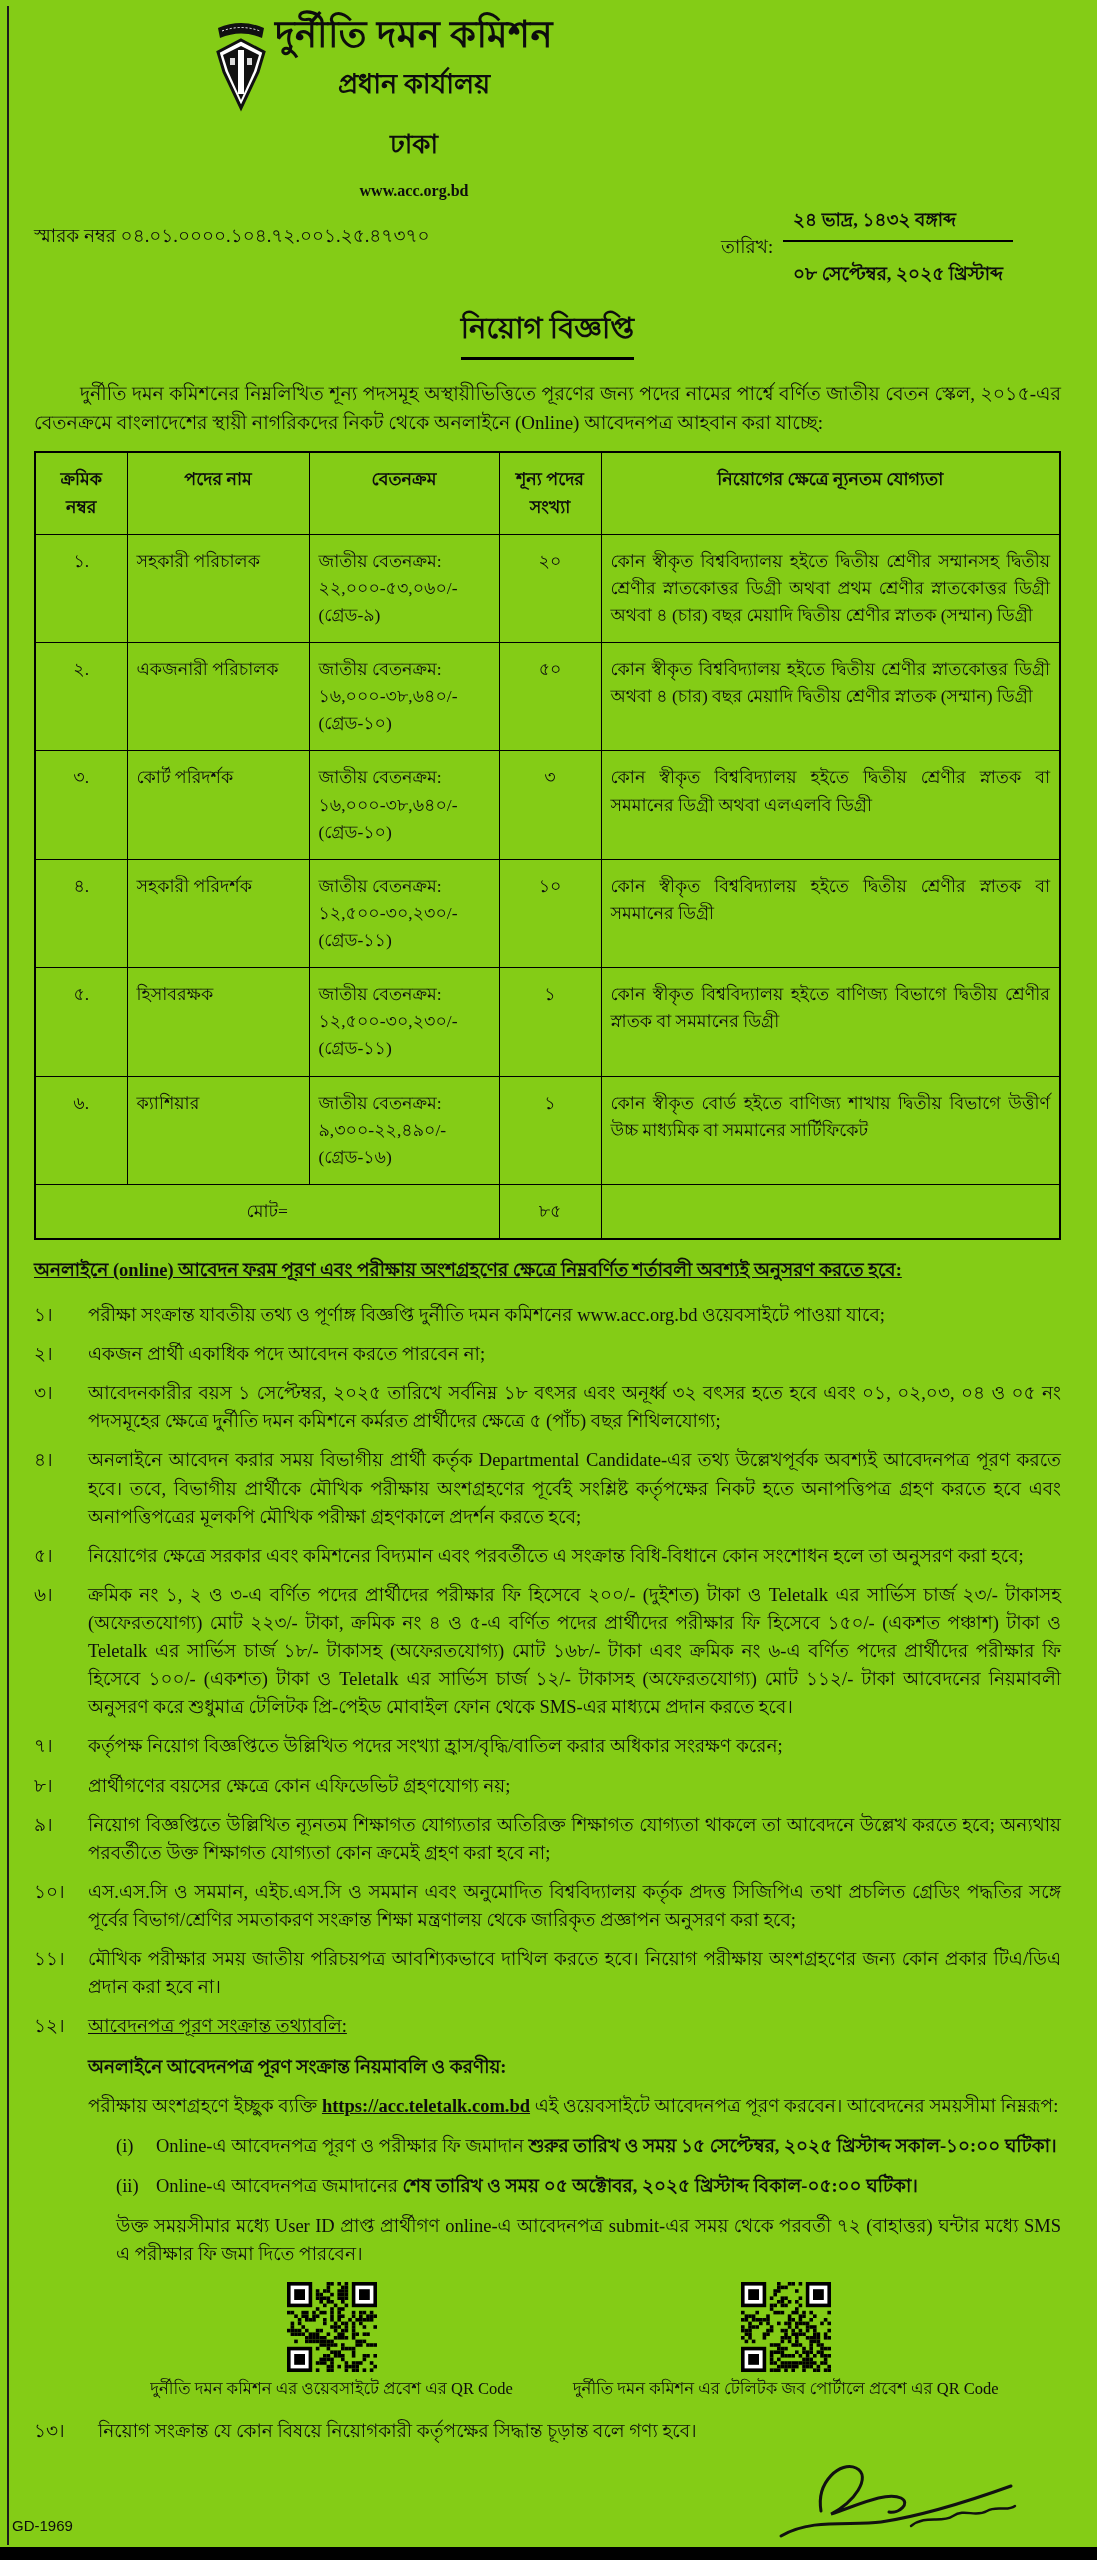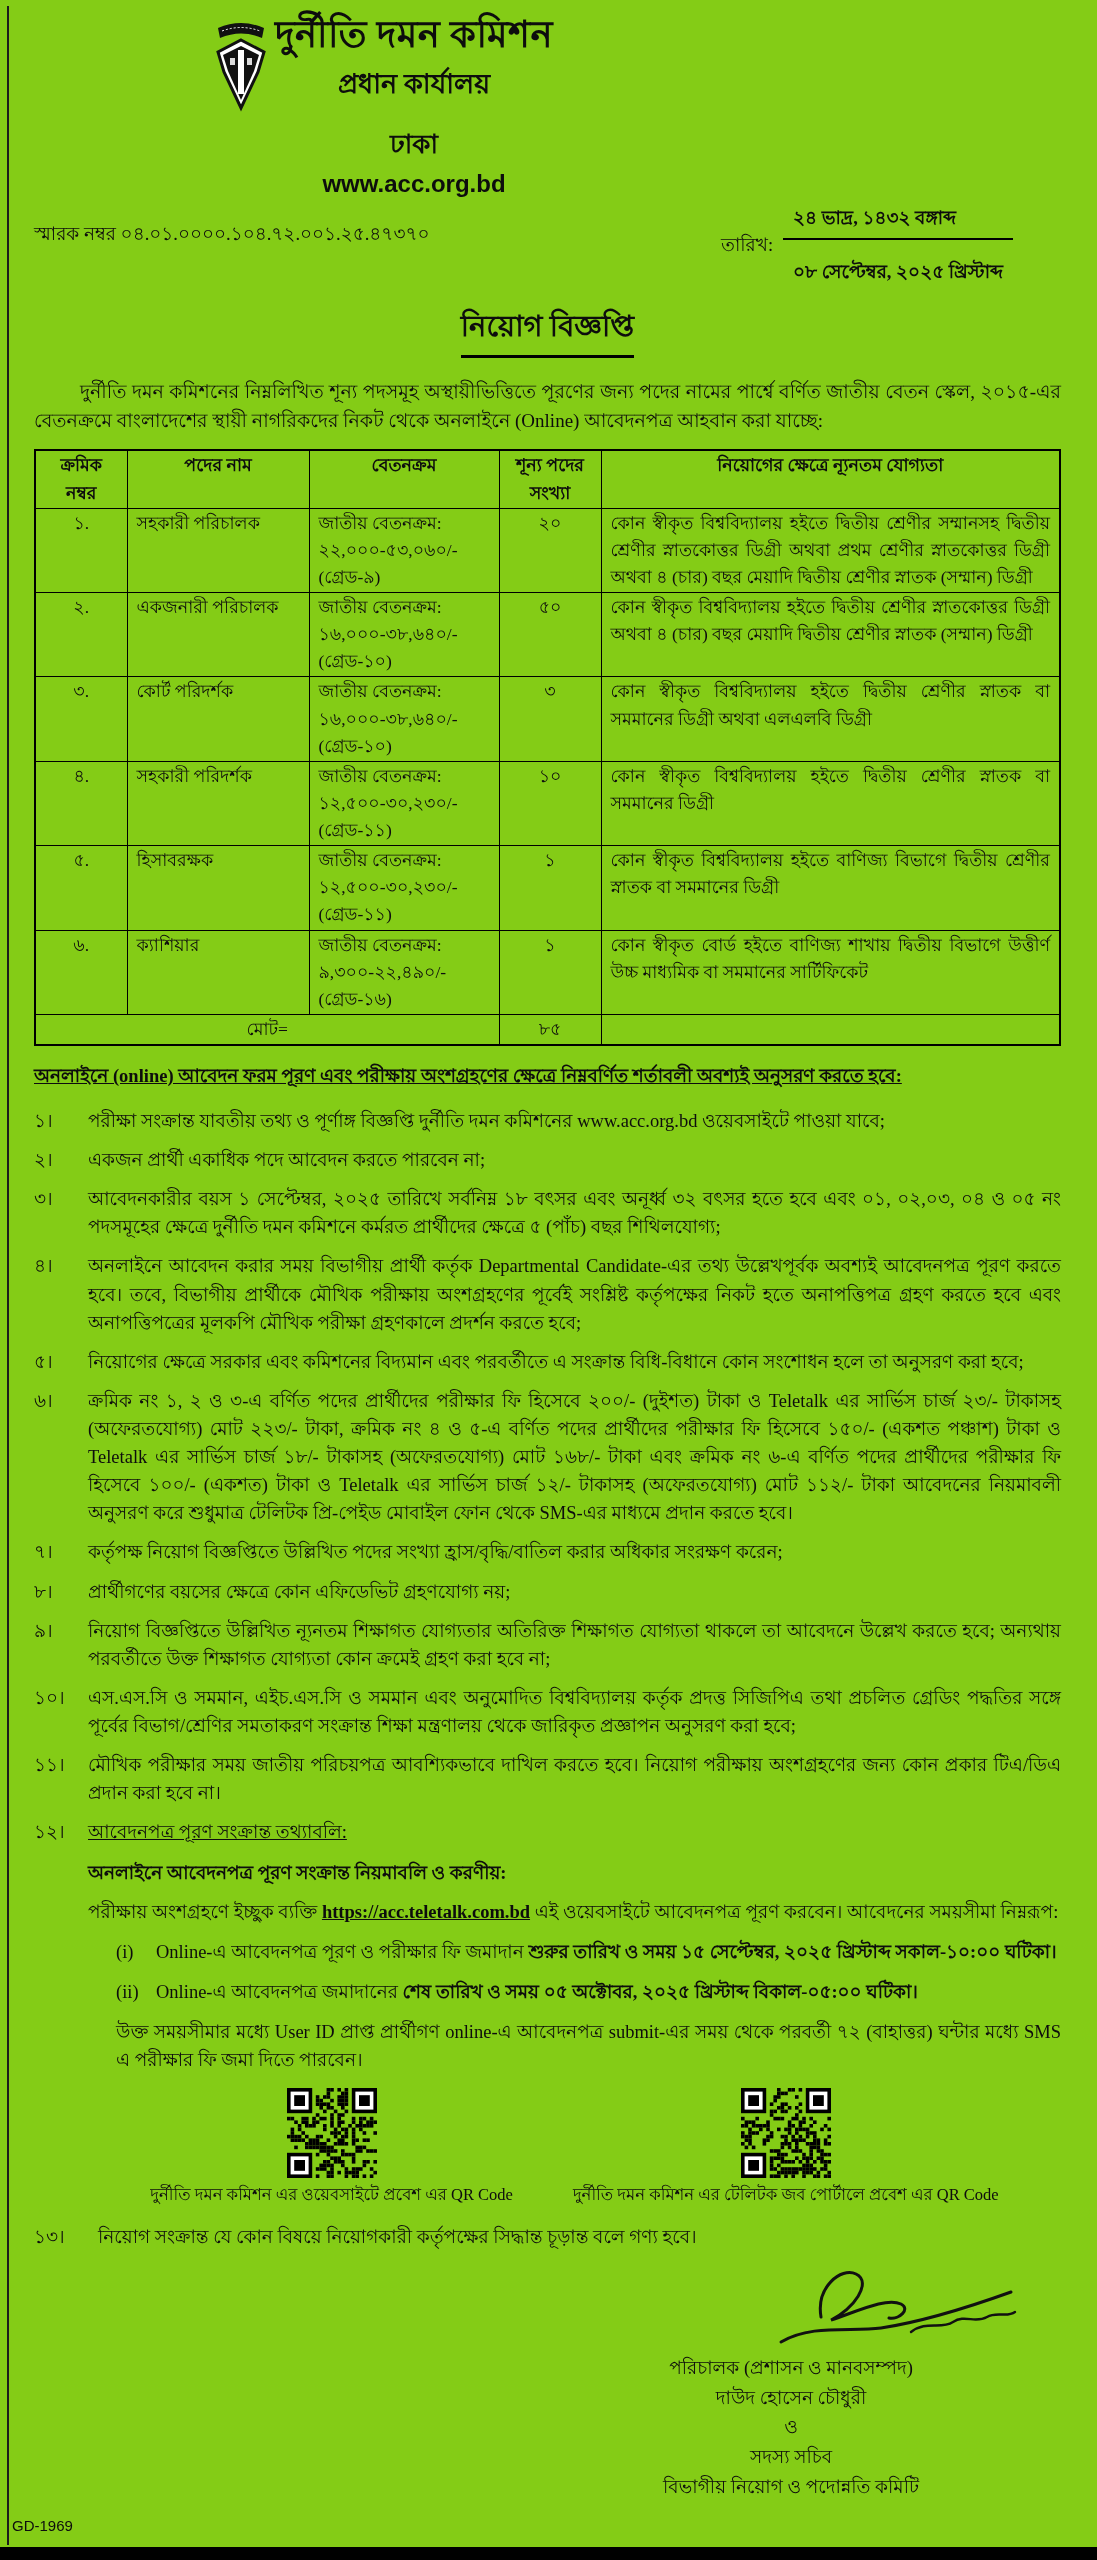--- a/index.html
+++ b/index.html
@@ -12,39 +12,39 @@
   .bottom-bar { position:absolute; left:0; right:0; bottom:0; height:13px; background:#000; }
   .content { padding:14px 36px 0 34px; }
 
   
   .hdr { position:relative; min-height:170px; }
   .hdr-logo { position:absolute; left:178px; top:6px; }
   .hdr-text { width:480px; margin-left:140px; text-align:center; }
   .org-name { font-size:37px; font-weight:bold; letter-spacing:.5px; line-height:1.15; }
   .office    { font-size:27px; font-weight:bold; margin-top:6px; }
   .city      { font-size:26px; font-weight:bold; margin-top:16px; }
-  .website   { font-size:24px; font-weight:bold; margin-top:2px; font-family:Liberation Sans, sans-serif; }
+  .website   { font-size:16px; font-weight:bold; margin-top:14px; font-family:Liberation Serif, serif; }
 
   
   .memo-row { display:flex; justify-content:space-between; align-items:flex-start; margin-top:6px; }
   .memo { font-size:18.5px; padding-top:16px; }
   .date-wrap { display:flex; align-items:center; gap:10px; font-size:18.5px; padding-right:48px; }
   .date-stack { text-align:left; font-weight:bold; }
   .date-top { border-bottom:2px solid #000; padding:0 10px 3px; }
   .date-bottom { padding:18px 10px 0; }
 
   
   .title-wrap { text-align:center; margin:14px 0 10px; }
   .notice-title { display:inline-block; font-size:29px; font-weight:bold; border-bottom:3px solid #000; padding-bottom:3px; }
 
   .intro { font-size:19px; line-height:1.55; text-align:justify; text-indent:46px; margin-bottom:14px; }
 
   
   table.vac { width:100%; border-collapse:collapse; border:2px solid #000; font-size:17.5px; }
-  table.vac th, table.vac td { border:1.7px solid #000; padding:1px 9px; vertical-align:top; line-height:1.55; }
+  table.vac th, table.vac td { border:1.7px solid #000; padding:13px 9px; vertical-align:top; line-height:1.55; }
   table.vac th { font-weight:bold; text-align:center; }
   .c-center { text-align:center; }
   .c-just { text-align:justify; }
   .total-label { text-align:center; font-weight:normal; padding-right:6px; }
 
   
   .cond-heading { font-size:18.5px; font-weight:bold; text-decoration:underline; margin:16px 0 14px; }
   .cond { display:flex; margin-bottom:11px; font-size:18.5px; line-height:1.52; }
   .cond-num { flex:0 0 54px; }
   .cond-text { flex:1; text-align:justify; }

